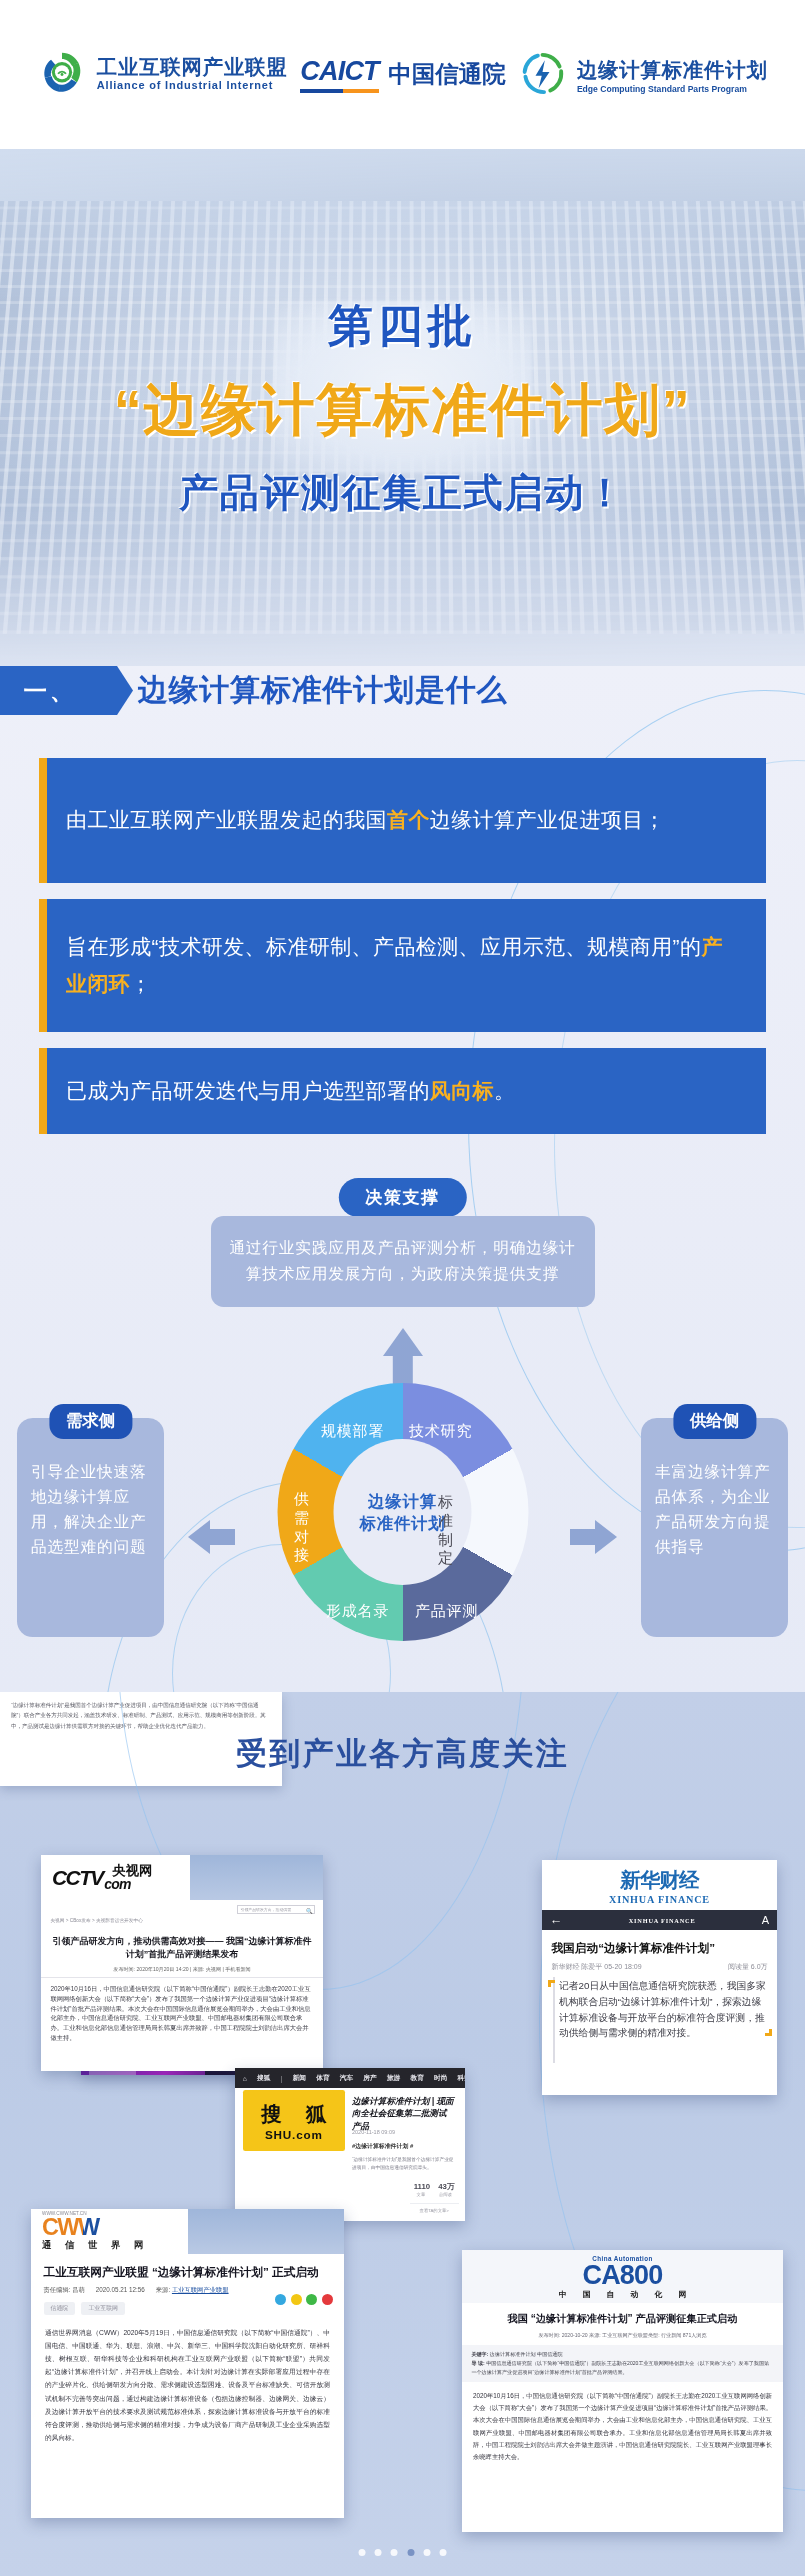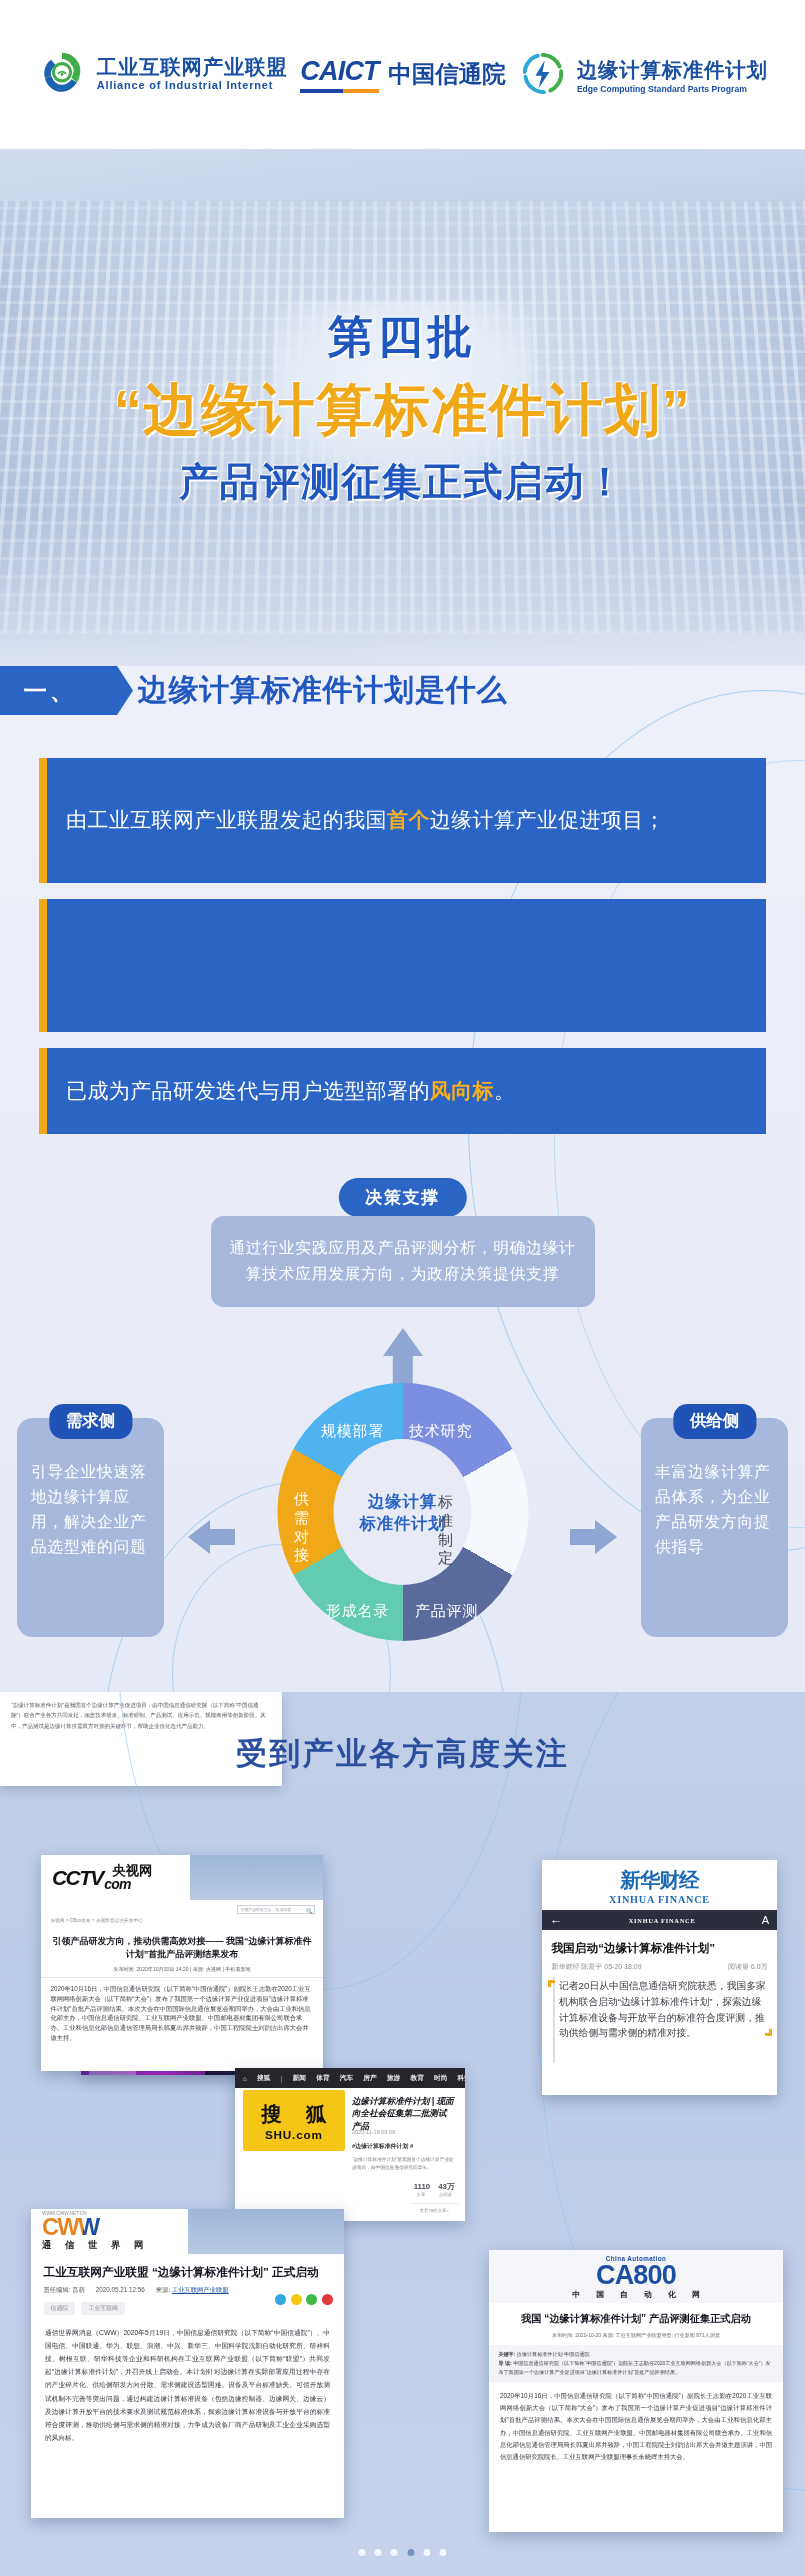--- a/index.html
+++ b/index.html
@@ -44,21 +44,21 @@
       radial-gradient(ellipse at 50% 45%, #e8eef7 0%, #b9c7dd 55%, #8fa3c2 100%);
     transform:perspective(470px) rotateX(6deg);
   }
   .hero-veil{ position:absolute; inset:0; background:linear-gradient(180deg, rgba(210,222,240,.85) 0%, rgba(200,214,236,.25) 30%, rgba(190,205,230,.35) 70%, rgba(226,232,245,.9) 100%);}
   .hero-core{
     position:absolute; left:50%; top:46%; width:258px; height:172px; margin-left:-129px; margin-top:-86px;
     background:radial-gradient(ellipse at center, #ffffff 0%, #f2f6fc 55%, rgba(242,246,252,0) 100%);
     filter:blur(1.6px);
   }
   .hero-text{ position:absolute; left:0; top:0; width:100%; height:100%; display:flex; flex-direction:column;
-    align-items:center; justify-content:center; gap:6px; }
+    align-items:center; justify-content:center; gap:17px; }
   .hero-l1 { font-size:45px; font-weight:bold; color:#1f56c0; letter-spacing:4.7px;
      text-shadow:1.6px 1.6px 0 #ffffff, -0.8px -0.8px 0 #ffffff; }
   .hero-l2 { font-size:56px; font-weight:bold; color:#f0a818; letter-spacing:1.6px;
      text-shadow:1.6px 2.3px 0 #ffffff, -0.8px -0.8px 0 #ffffff; white-space:nowrap;}
   .hero-l3 { font-size:39px; font-weight:bold; color:#1f56c0; letter-spacing:1.6px;
      text-shadow:1.6px 1.6px 0 #ffffff, -0.8px -0.8px 0 #ffffff; white-space:nowrap;}
 
   
   .sec1 { position:absolute; left:0; top:666px; width:805px; height:1026px;
           background:linear-gradient(180deg,#eef0f9 0%, #e9ecf7 55%, #e6eaf6 100%); overflow:hidden; }
@@ -216,21 +216,21 @@
   .c5-h{ font-size:11.7px; font-weight:bold; color:#141420; padding:11px 12.5px 0; }
   .c5-meta{ font-size:6.3px; color:#555; padding:6.3px 12.5px 0; display:flex; gap:11px;}
   .c5-meta b{ color:#1b4fa0; font-weight:normal; text-decoration:underline;}
   .c5-chips{ display:flex; gap:6.3px; padding:6.3px 12.5px 0;}
   .chip{ background:#eef0f4; color:#8c8c98; font-size:5.9px; padding:2.3px 7px; border-radius:2.3px;}
   .c5-icons{ position:absolute; right:11px; top:85px; display:flex; gap:4.7px;}
   .ic{ width:11px; height:11px; border-radius:50%; }
   .c5-body{ font-size:6.7px; color:#33333d; line-height:1.95; padding:11px 14px 0; text-align:justify;}
 
   
-  .c6{ right:22px; top:558px; width:294px; height:282px;}
+  .c6{ right:22px; top:558px; width:321px; height:282px;}
   .ca-logo{ padding:4.7px 0 3.1px; text-align:center; background:#f4f6fa;}
   .ca-pre{ font-size:6.3px; font-weight:bold; color:#1b4fa0; letter-spacing:0.4px;}
   .ca-big{ font-size:27px; font-weight:bold; color:#1b4fa0; letter-spacing:-0.8px; line-height:1;}
   .ca-cn{ font-size:7.8px; font-weight:bold; color:#222; letter-spacing:7px; text-indent:7px;}
   .c6-h{ font-size:10.2px; font-weight:bold; color:#141420; text-align:center; padding:9.4px 7.8px 0;}
   .c6-meta{ font-size:5.1px; color:#6a6a76; text-align:center; padding:5.5px 0 6.3px;}
   .c6-kv{ background:#f3f4f8; font-size:5.1px; color:#44444e; line-height:1.7; padding:5.5px 9.4px;}
   .c6-body{ font-size:6.3px; color:#33333d; line-height:1.95; padding:7.8px 11px 0; text-align:justify;}
 
   
@@ -316,20 +316,21 @@
       <div class="head-title">边缘计算标准件计划是什么</div>
     </div>
 
     <div class="bullet b1">
       <span class="bar"></span>
       <p><span>由工业互联网产业联盟发起的我国</span><span class="hl">首个</span><span>边缘计算产业促进项目；</span></p>
     </div>
 
     <div class="bullet b2">
       <span class="bar"></span>
+      <p><span>旨在形成“技术研发、标准研制、产品检测、应用示范、规模商用”的</span><span class="hl">产业闭环</span><span>；</span></p>
     </div>
 
     <div class="bullet b3">
       <span class="bar"></span>
       <p><span>已成为产品研发迭代与用户选型部署的</span><span class="hl">风向标</span><span>。</span></p>
     </div>
 
     <div class="pill p-top">决策支撑</div>
     <div class="card-top">通过行业实践应用及产品评测分析，明确边缘计算技术应用发展方向，为政府决策提供支撑</div>
     <div class="arrow-up"></div>

